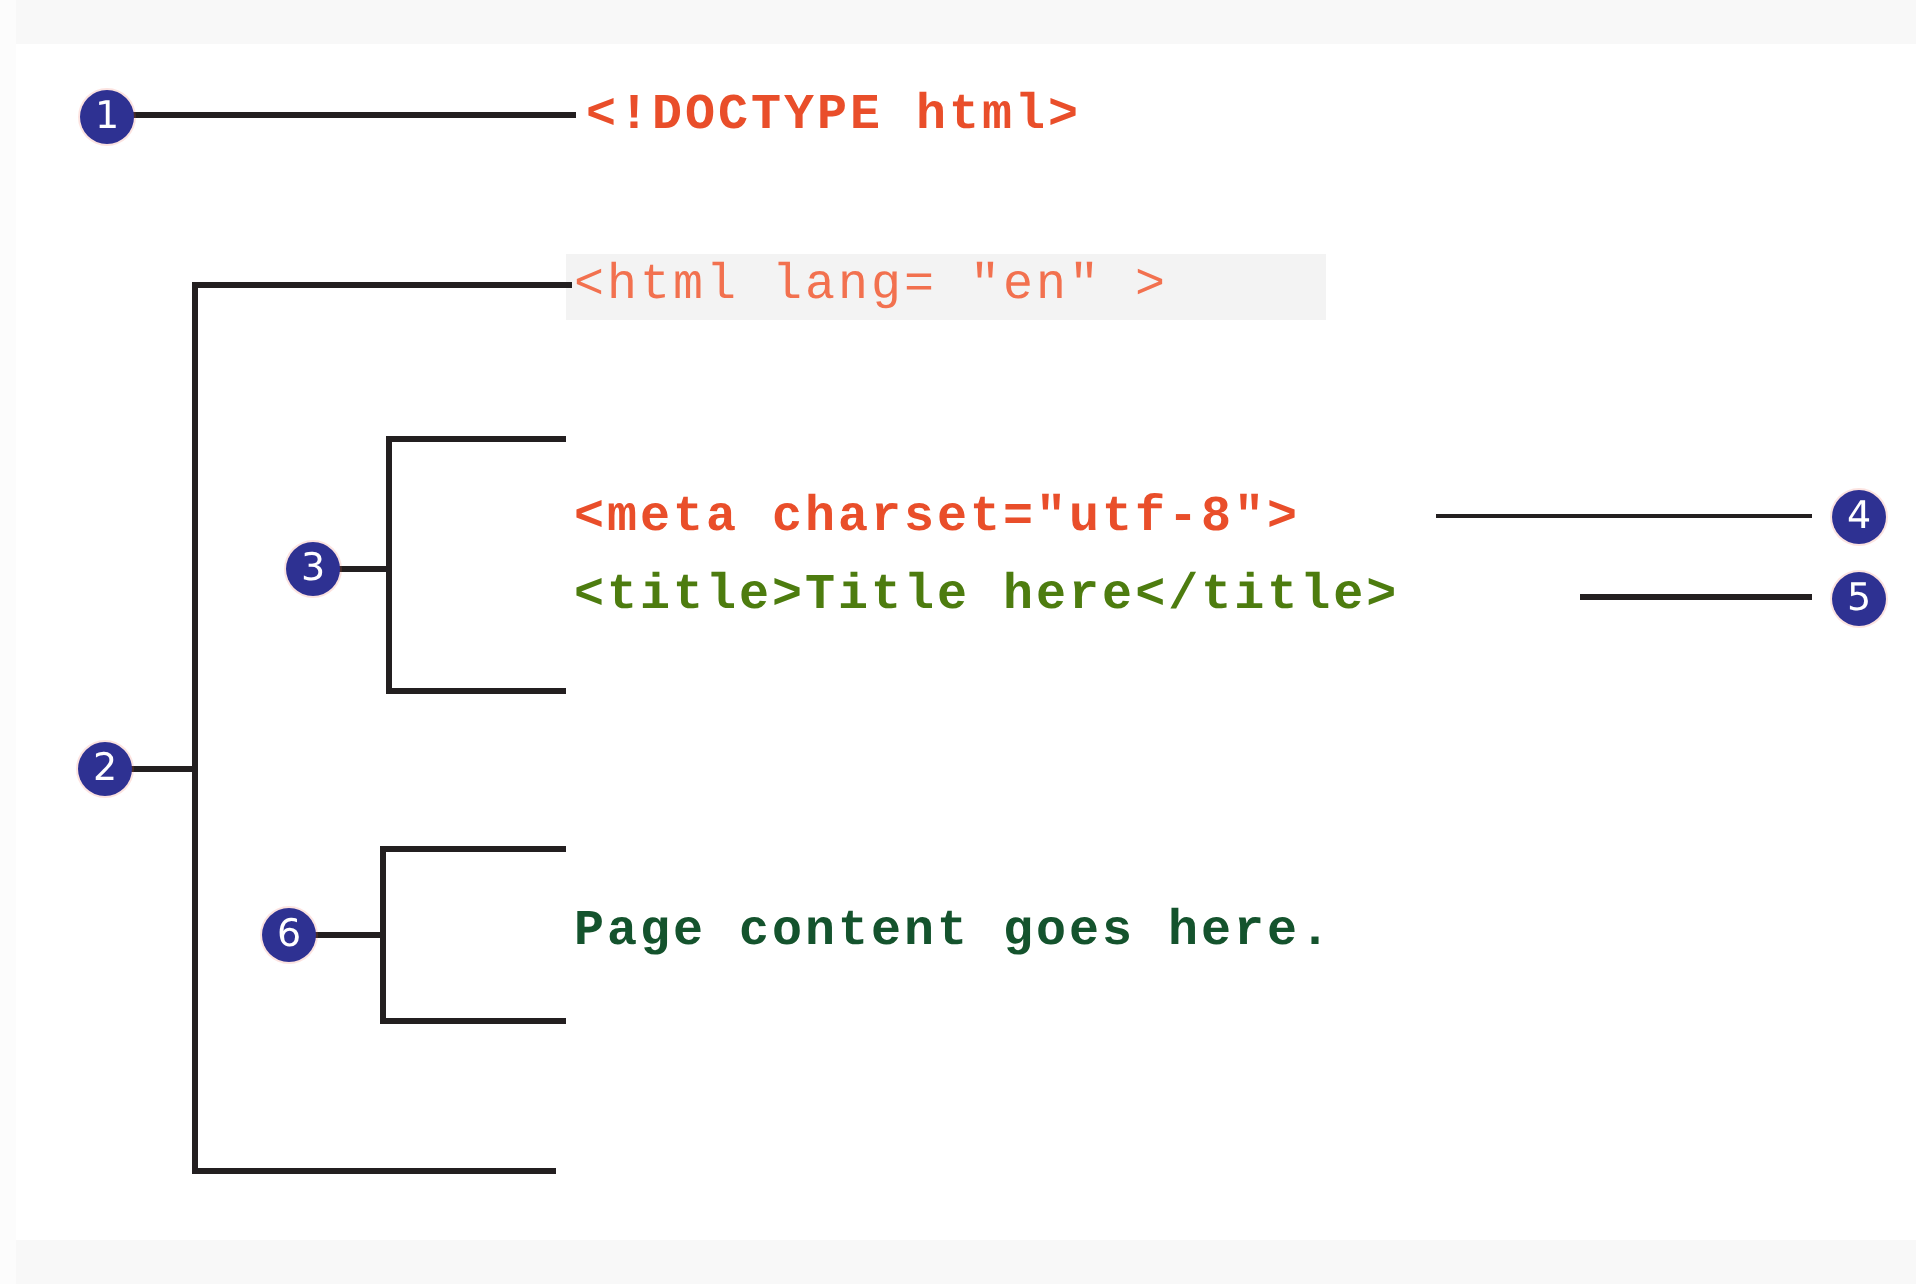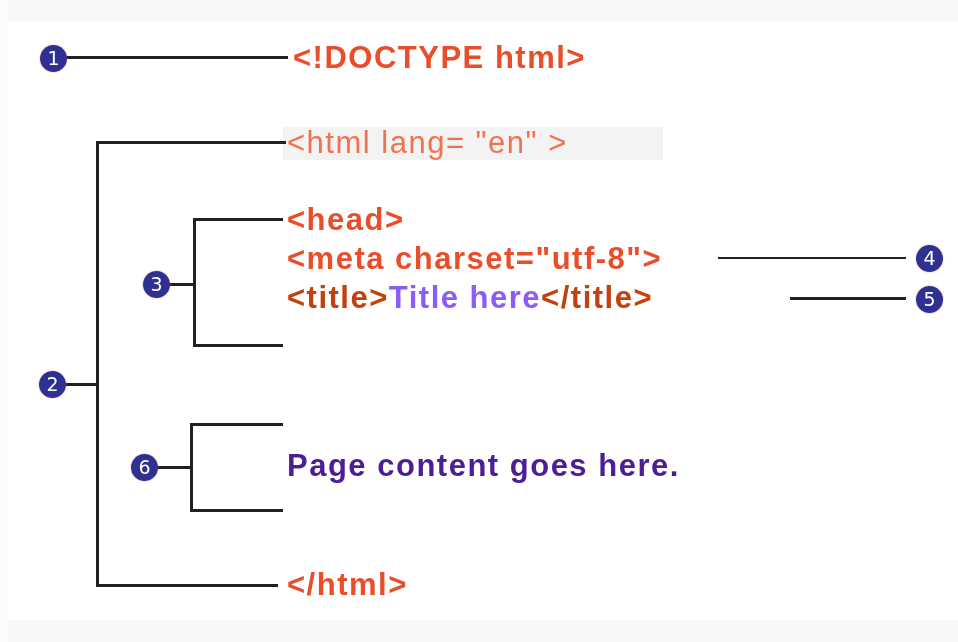--- a/index.html
+++ b/index.html
@@ -24,29 +24,29 @@
     position: absolute;
     left: 0; top: 0; bottom: 0;
     width: 8px;
     background: #fcfcfc;
   }
   .code-line {
     position: absolute;
     left: 287px;
     height: 40px;
     line-height: 40px;
-    font-family: Liberation Sans, sans-serif;
-    font-size: 31px;
+    font-family: Liberation Mono, monospace;
+    font-size: 25px;
     font-weight: bold;
     letter-spacing: 1.5px;
     white-space: pre;
     color: #e94e2a;
   }
-  .seg-tag   { color: #c2410c; }
-  .seg-text  { color: #8b5cf6; }
+  .seg-tag   { color: #4d7c0f; }
+  .seg-text  { color: #4d7c0f; }
   .code-line.light {
     font-weight: normal;
     color: #f2714f;
   }
   .highlight {
     position: absolute;
     left: 283px;
     top: 127px;
     width: 380px;
     height: 33px;
@@ -105,26 +105,24 @@
   <div class="callout" style="left:39px;  top:371px;">2</div>
   <div class="callout" style="left:143px; top:271px;">3</div>
   <div class="callout" style="left:916px; top:245px;">4</div>
   <div class="callout" style="left:916px; top:286px;">5</div>
   <div class="callout" style="left:131px; top:454px;">6</div>
 
   <div class="code-line" style="top:38px; left:293px;">&lt;!DOCTYPE html&gt;</div>
 
   <div class="code-line light" style="top:123px;">&lt;html lang= "en" &gt;</div>
 
-  <div class="code-line" style="top:200px;">&lt;head&gt;</div>
 
   <div class="code-line" style="top:239px;">&lt;meta charset="utf-8"&gt;</div>
 
   <div class="code-line" style="top:278px;"><span class="seg-tag">&lt;title&gt;</span><span class="seg-text">Title here</span><span class="seg-tag">&lt;/title&gt;</span></div>
 
 
 
-  <div class="code-line seg-text" style="top:446px; color:#4c1d95;">Page content goes here.</div>
+  <div class="code-line seg-text" style="top:446px; color:#14532d;">Page content goes here.</div>
 
 
-  <div class="code-line" style="top:565px;">&lt;/html&gt;</div>
 
 </div>
 
 </body></html>

